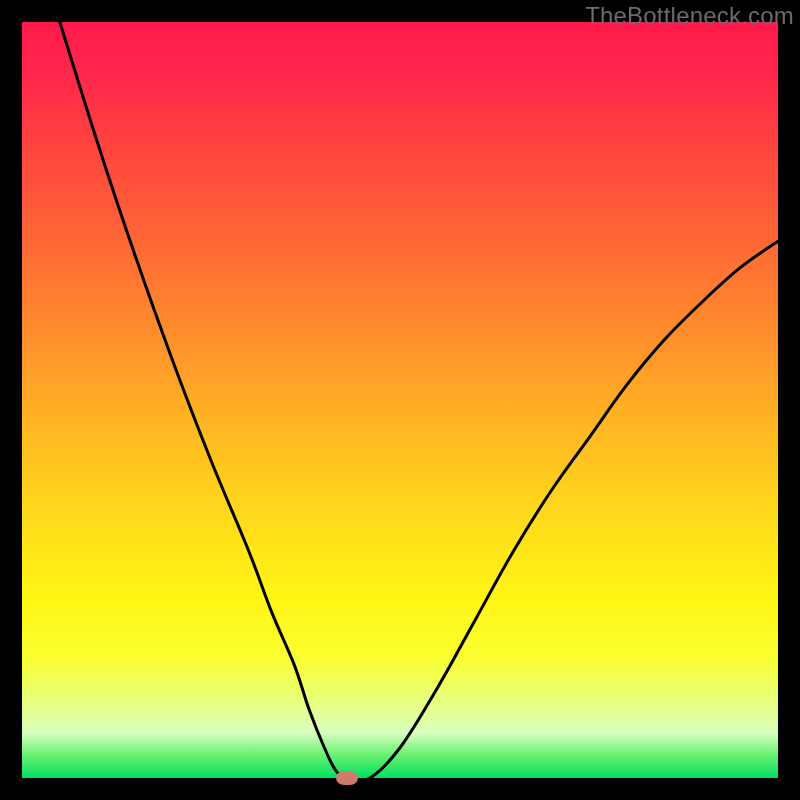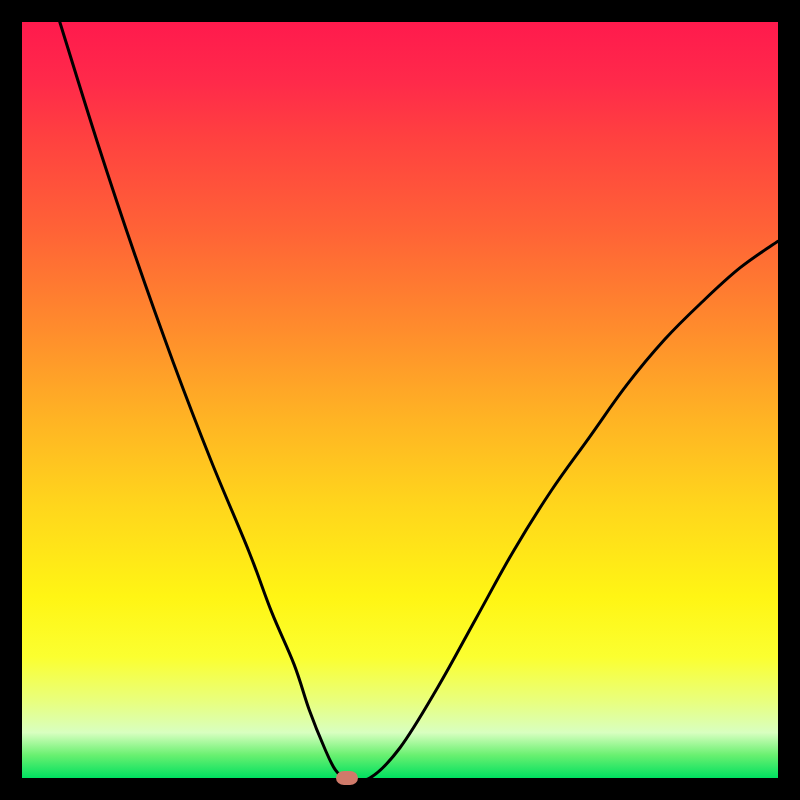--- a/index.html
+++ b/index.html
@@ -61,13 +61,14 @@
 </head>
 <body>
 
 <div class="frame">
   <div class="plot">
     <svg class="curve" viewBox="0 0 756 756" preserveAspectRatio="none">
       <path id="curve-path" fill="none" stroke="#000000" stroke-width="3" stroke-linecap="round" stroke-linejoin="round" d="M 37.80 0.00 C 44.60 21.77, 61.99 78.78, 75.60 120.96 C 89.21 163.14, 99.79 194.90, 113.40 234.36 C 127.01 273.82, 137.59 303.46, 151.20 340.20 C 164.81 376.94, 175.39 404.46, 189.00 438.48 C 202.61 472.50, 215.91 501.98, 226.80 529.20 C 237.69 556.42, 241.32 569.27, 249.48 589.68 C 257.64 610.09, 265.36 624.91, 272.16 642.60 C 278.96 660.29, 281.84 672.99, 287.28 687.96 C 292.72 702.93, 297.64 714.87, 302.40 725.76 C 307.16 736.65, 309.66 743.00, 313.74 748.44 C 317.82 753.88, 318.96 754.64, 325.08 756.00 C 331.20 757.36, 338.23 761.44, 347.76 756.00 C 357.29 750.56, 365.75 742.09, 378.00 725.76 C 390.25 709.43, 402.19 688.41, 415.80 665.28 C 429.41 642.15, 439.99 621.73, 453.60 597.24 C 467.21 572.75, 477.79 552.33, 491.40 529.20 C 505.01 506.07, 515.59 489.13, 529.20 468.72 C 542.81 448.31, 553.39 434.85, 567.00 415.80 C 580.61 396.75, 591.19 380.57, 604.80 362.88 C 618.41 345.19, 628.99 332.49, 642.60 317.52 C 656.21 302.55, 666.79 292.65, 680.40 279.72 C 694.01 266.79, 704.59 256.59, 718.20 245.70 C 731.81 234.81, 749.20 224.00, 756.00 219.24"></path>
     </svg>
     <div id="marker" class="marker" style="left: 325.08px; top: 756px; background: rgb(208, 122, 106);"></div>
   </div>
+  <div class="watermark">TheBottleneck.com</div>
 </div>
 
 </body></html>

